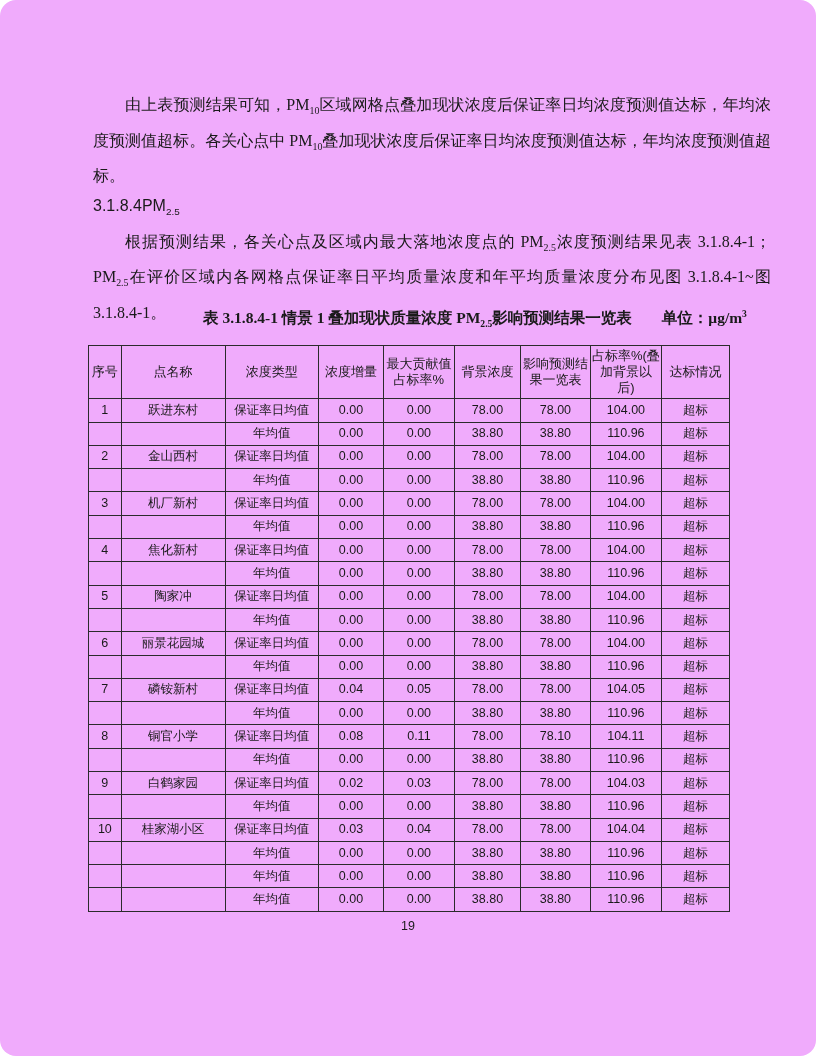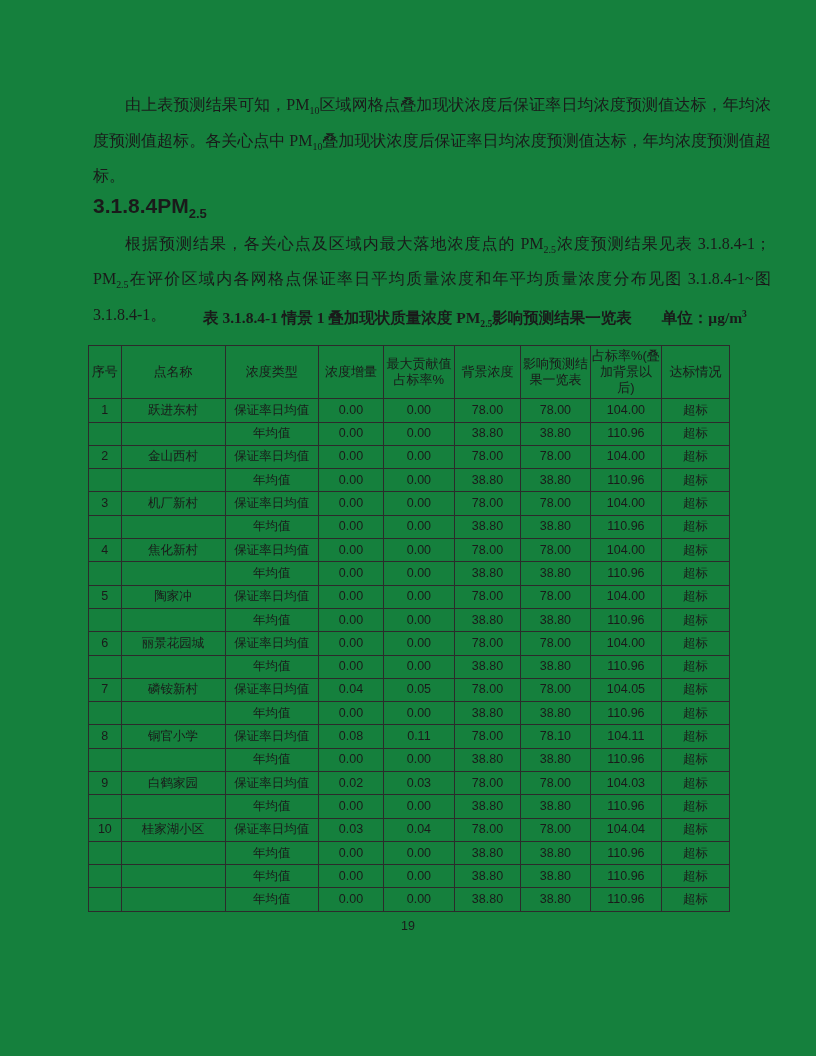--- a/index.html
+++ b/index.html
@@ -1,41 +1,42 @@
 <!DOCTYPE html>
 <html><head>
 <meta charset="utf-8">
 <style>
   * { margin: 0; padding: 0; box-sizing: border-box; }
   html, body { background: #ffffff; }
   .page {
     position: relative;
     width: 816px;
     height: 1056px;
-    background: #15803d;
+    background: #f0abfc;
     font-family: "Liberation Serif", "DejaVu Serif", serif;
     color: #1a1a1a;
     overflow: hidden;
+    border-radius: 16px;
   }
   .content {
     position: absolute;
     left: 93px;
     top: 90px;
     width: 678px;
   }
   .body-par {
     font-size: 16px;
     line-height: 29.5px;
     text-align: justify;
     text-indent: 2em;
   }
   .section-heading {
-    font-size: 21px;
+    font-size: 16px;
     line-height: 29.5px;
-    font-weight: bold;
+    font-weight: normal;
     font-family: "Liberation Sans", "DejaVu Sans", sans-serif;
   }
   sub { font-size: 0.62em; }
   sup { font-size: 0.62em; }
   .table-block {
     position: absolute;
     left: 88px;
     top: 300px;
     width: 774px;
   }

